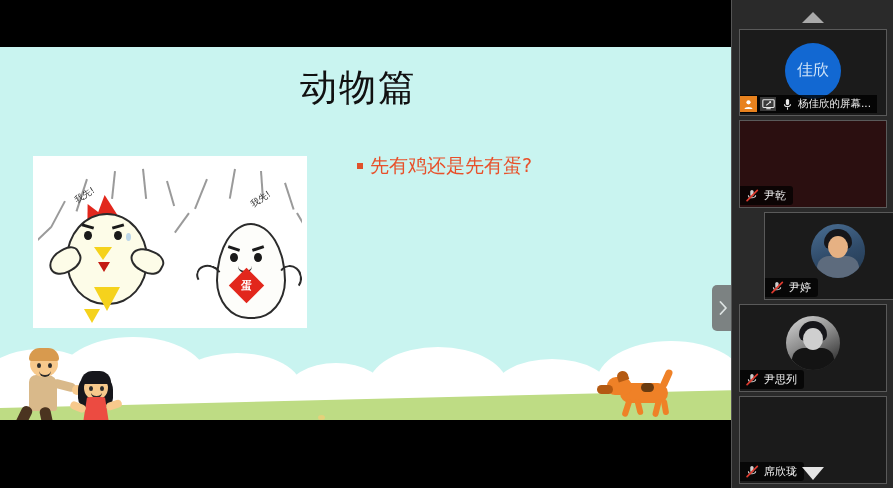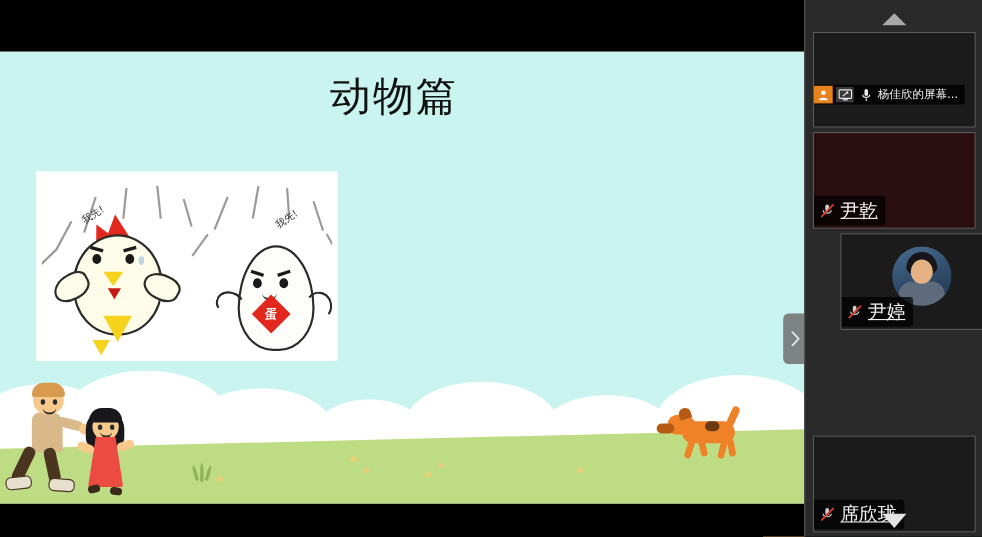--- a/index.html
+++ b/index.html
@@ -1,21 +1,21 @@
 <!DOCTYPE html>
 <html><head>
 <meta charset="utf-8">
 <style>
   html,body{margin:0;padding:0;background:#000;}
   body{width:893px;height:488px;overflow:hidden;
        font-family:"Liberation Sans","DejaVu Sans",sans-serif;}
   .app{position:relative;width:893px;height:488px;background:#000;}
 
   
-  .share-area{position:absolute;left:0;top:0;width:731px;height:488px;background:#fdba74;overflow:hidden;}
+  .share-area{position:absolute;left:0;top:0;width:731px;height:420px;background:#a3a3a3;overflow:hidden;}
   .letterbox-top{position:absolute;left:0;top:0;width:731px;height:47px;background:#000;}
   .slide{position:absolute;left:0;top:47px;width:731px;height:411px;background:#c9f4f0;overflow:hidden;}
   .letterbox-bottom{position:absolute;left:0;top:458px;width:731px;height:30px;background:#000;}
 
   .slide-title{position:absolute;left:300px;top:16px;font-size:37px;color:#111;
       letter-spacing:2px;font-family:"DejaVu Sans","Liberation Sans",sans-serif;}
 
   
   .bullet-row{position:absolute;left:357px;top:106px;display:flex;align-items:center;gap:7px;}
   .bullet-sq{width:6px;height:6px;background:#e0512b;display:block;}
@@ -129,24 +129,24 @@
   .ph-bg{position:absolute;inset:0;background:linear-gradient(160deg,#4a6e93 0%,#2f4a68 55%,#22384f 100%);}
   .ph-bg.gray{background:linear-gradient(150deg,#dadada 0%,#8d8d8d 45%,#1b1b1b 100%);}
   .ph-hair{position:absolute;left:13px;top:5px;width:28px;height:20px;background:#16161a;border-radius:14px 14px 6px 6px;}
   .ph-face{position:absolute;left:17px;top:12px;width:20px;height:22px;background:#e6b183;border-radius:50%;}
   .ph-body{position:absolute;left:6px;top:32px;width:42px;height:24px;background:#5d6b7d;border-radius:12px 12px 0 0;}
   .ph-body.dark{background:#141414;}
   .ph-face.gray{background:#cfcfcf;}
 
   .namebar{position:absolute;left:0;bottom:2px;display:flex;align-items:center;gap:4px;
         background:rgba(0,0,0,.72);padding:2px 7px 2px 4px;border-radius:0 3px 3px 0;}
-  .namebar .nm{color:#f2f2f2;font-size:17px;white-space:nowrap;
-        font-family:"DejaVu Sans","Liberation Sans",sans-serif;text-decoration:underline;}
-
-  .iconbar{position:absolute;left:0;bottom:20px;display:flex;align-items:center;gap:3px;
+  .namebar .nm{color:#f2f2f2;font-size:11px;white-space:nowrap;
+        font-family:"DejaVu Sans","Liberation Sans",sans-serif;}
+
+  .iconbar{position:absolute;left:0;bottom:2px;display:flex;align-items:center;gap:3px;
         background:rgba(0,0,0,.8);padding:1px 6px 1px 0;}
   .ic{width:16px;height:14px;display:flex;align-items:center;justify-content:center;}
   .ic.person{background:#e8821e;width:17px;height:16px;}
   .ic.screen{background:#3a3a3a;width:16px;height:14px;}
   .icon-label{color:#efefef;font-size:10.5px;white-space:nowrap;
         font-family:"DejaVu Sans","Liberation Sans",sans-serif;}
 </style>
 </head>
 <body>
 
@@ -203,20 +203,24 @@
                       border-color:#2b2b2b transparent transparent #2b2b2b;transform:rotate(18deg);"></div>
           <div class="arm" style="left:240px;top:104px;width:20px;height:22px;border-width:2.5px;
                       border-color:#2b2b2b #2b2b2b transparent transparent;transform:rotate(-8deg);"></div>
           <div class="egg-diamond">
             <span>蛋</span>
           </div>
           <div class="wo-xian" style="left:212px;top:32px;transform:rotate(-34deg);">我先!</div>
         </div>
       </div>
 
+      <div class="bullet-row">
+        <span class="bullet-sq"></span>
+        <span class="bullet-text">先有鸡还是先有蛋?</span>
+      </div>
 
       <div class="scene">
         <div class="cloud" style="left:-20px;top:12px;width:120px;height:70px;"></div>
         <div class="cloud" style="left:58px;top:0px;width:150px;height:86px;"></div>
         <div class="cloud" style="left:172px;top:16px;width:130px;height:72px;"></div>
         <div class="cloud" style="left:286px;top:26px;width:100px;height:60px;"></div>
         <div class="cloud" style="left:368px;top:10px;width:140px;height:80px;"></div>
         <div class="cloud" style="left:492px;top:22px;width:120px;height:66px;"></div>
         <div class="cloud" style="left:596px;top:4px;width:150px;height:86px;"></div>
         <div class="grass"></div>
@@ -284,20 +288,23 @@
     <div class="letterbox-bottom"></div>
   </div>
 
   <div class="rail">
 
     <div class="scroll-up">
       <span class="tri-up"></span>
     </div>
 
     <div class="tile t0">
+      <div class="avatar-circle">
+        <span>佳欣</span>
+      </div>
       <div class="iconbar">
         <span class="ic person">
           <svg width="11" height="11" viewBox="0 0 12 12" aria-hidden="true">
             <circle cx="6" cy="3.6" r="2.3" fill="#fff"></circle>
             <path d="M1.6 11 C1.6 7.8 10.4 7.8 10.4 11 Z" fill="#fff"></path>
           </svg>
         </span>
         <span class="ic screen">
           <svg width="13" height="11" viewBox="0 0 14 12" aria-hidden="true">
             <rect x="0.8" y="0.8" width="12.4" height="8.4" rx="1" fill="none" stroke="#e9e9e9" stroke-width="1.2"></rect>
@@ -342,30 +349,48 @@
           <svg width="13" height="13" viewBox="0 0 14 14" aria-hidden="true">
             <rect x="4.6" y="1" width="3.6" height="7" rx="1.8" fill="#cfcfcf"></rect>
             <path d="M2.6 6.6 C2.6 10.4 10.4 10.4 10.4 6.6" stroke="#cfcfcf" stroke-width="1.2" fill="none"></path>
             <path d="M1.2 12.6 L12.2 1.4" stroke="#e03b2f" stroke-width="1.8" stroke-linecap="round"></path>
           </svg>
         </span>
         <span class="nm">尹婷</span>
       </div>
     </div>
 
-
-    <div class="tile t4">
+    <div class="tile t3">
+      <div class="avatar-photo">
+        <div class="ph-bg gray"></div>
+        <div class="ph-body dark"></div>
+        <div class="ph-hair"></div>
+        <div class="ph-face gray"></div>
+      </div>
       <div class="namebar">
         <span class="ic">
           <svg width="13" height="13" viewBox="0 0 14 14" aria-hidden="true">
             <rect x="4.6" y="1" width="3.6" height="7" rx="1.8" fill="#cfcfcf"></rect>
             <path d="M2.6 6.6 C2.6 10.4 10.4 10.4 10.4 6.6" stroke="#cfcfcf" stroke-width="1.2" fill="none"></path>
             <path d="M1.2 12.6 L12.2 1.4" stroke="#e03b2f" stroke-width="1.8" stroke-linecap="round"></path>
           </svg>
         </span>
+        <span class="nm">尹思列</span>
+      </div>
+    </div>
+
+    <div class="tile t4">
+      <div class="namebar">
+        <span class="ic">
+          <svg width="13" height="13" viewBox="0 0 14 14" aria-hidden="true">
+            <rect x="4.6" y="1" width="3.6" height="7" rx="1.8" fill="#cfcfcf"></rect>
+            <path d="M2.6 6.6 C2.6 10.4 10.4 10.4 10.4 6.6" stroke="#cfcfcf" stroke-width="1.2" fill="none"></path>
+            <path d="M1.2 12.6 L12.2 1.4" stroke="#e03b2f" stroke-width="1.8" stroke-linecap="round"></path>
+          </svg>
+        </span>
         <span class="nm">席欣珑</span>
       </div>
     </div>
 
     <div class="scroll-down">
       <span class="tri-down"></span>
     </div>
   </div>
 </div>
 

